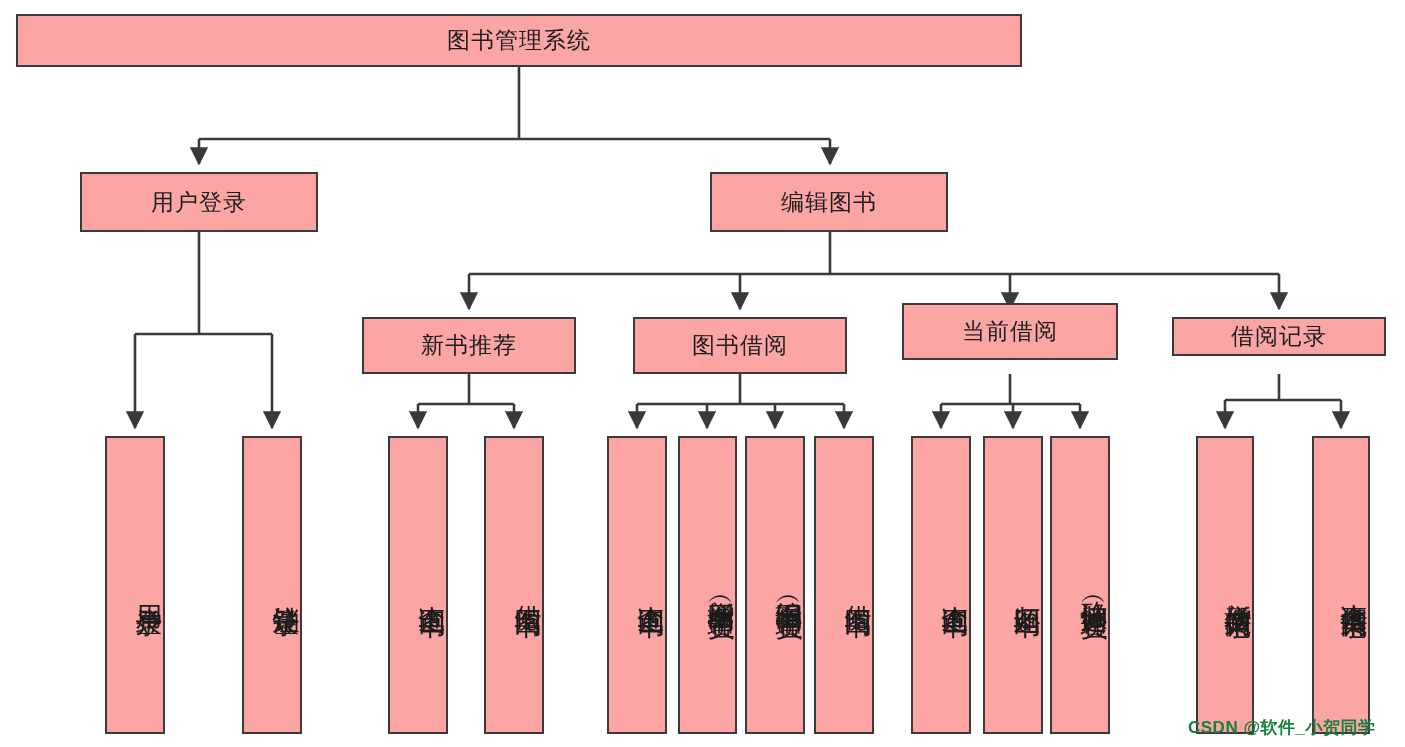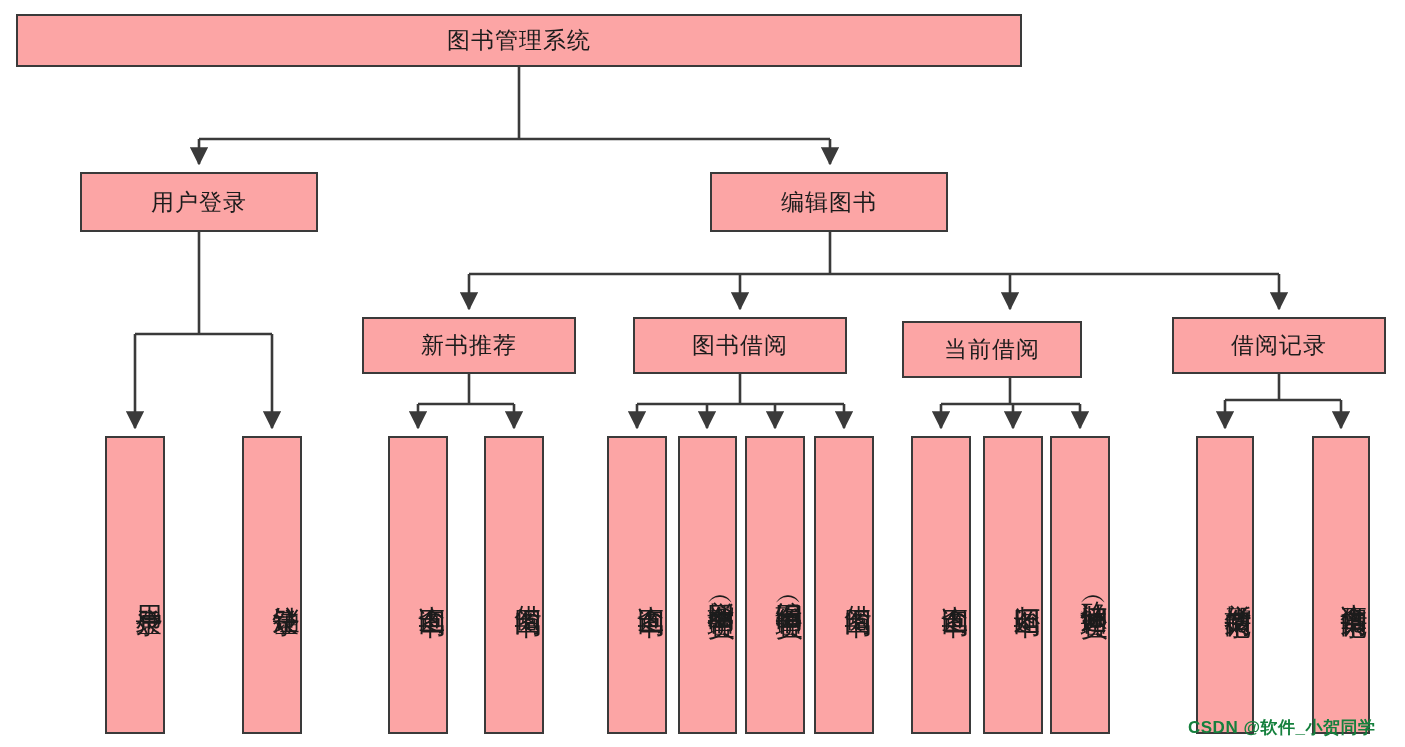--- a/index.html
+++ b/index.html
@@ -121,23 +121,23 @@
   <div class="node node-h" style="left:16px;top:14px;width:1006px;height:53px;">图书管理系统</div>
 
   <div class="node node-h" style="left:80px;top:172px;width:238px;height:60px;">用户登录</div>
 
   <div class="node node-h" style="left:710px;top:172px;width:238px;height:60px;">编辑图书</div>
 
   <div class="node node-h" style="left:362px;top:317px;width:214px;height:57px;">新书推荐</div>
 
   <div class="node node-h" style="left:633px;top:317px;width:214px;height:57px;font-family:Liberation Mono, monospace;">图书借阅</div>
 
-  <div class="node node-h" style="left:902px;top:321px;width:180px;height:57px;">当前借阅</div>
+  <div class="node node-h" style="left:902px;top:303px;width:216px;height:57px;">当前借阅</div>
 
-  <div class="node node-h" style="left:1172px;top:317px;width:214px;height:57px;">借阅记录</div>
+  <div class="node node-h" style="left:1172px;top:317px;width:214px;height:39px;">借阅记录</div>
 
   <div class="node node-v short" style="left:105px;top:436px;width:60px;height:298px;">用户登录</div>
 
   <div class="node node-v short" style="left:242px;top:436px;width:60px;height:298px;">注销登录</div>
 
   <div class="node node-v short" style="left:388px;top:436px;width:60px;height:298px;">查询图书</div>
 
   <div class="node node-v short" style="left:484px;top:436px;width:60px;height:298px;">借阅图书</div>
 
   <div class="node node-v short" style="left:607px;top:436px;width:60px;height:298px;">查询图书</div>

